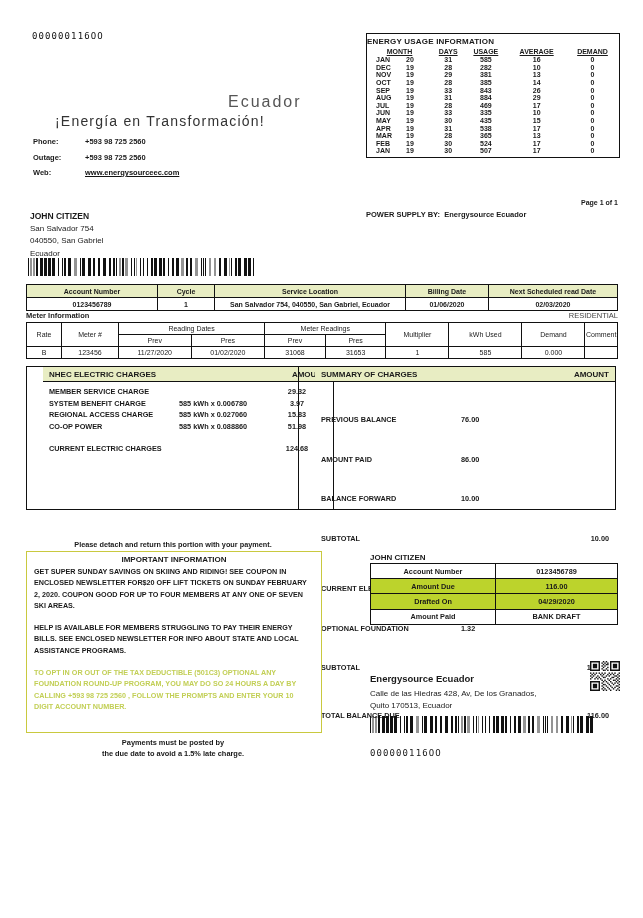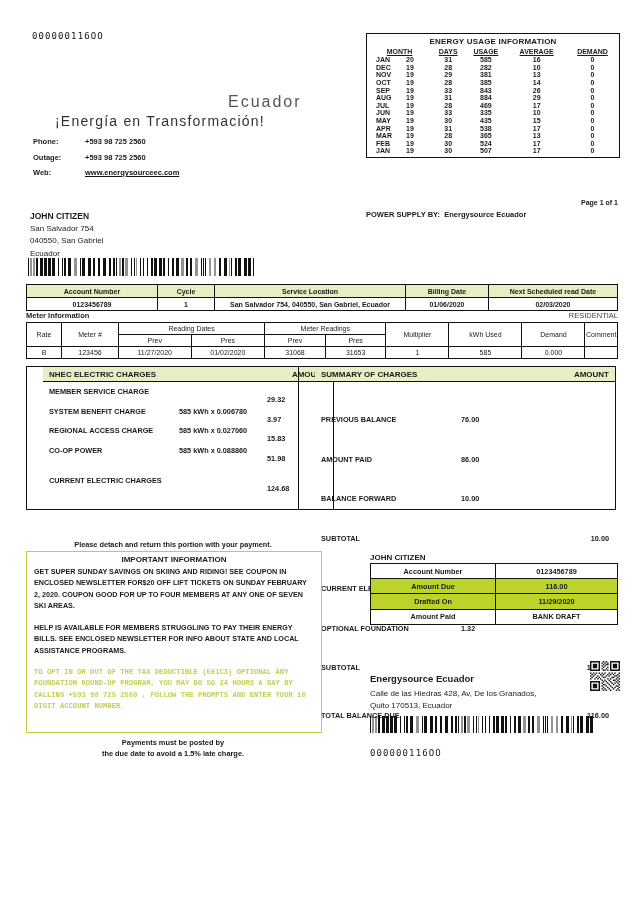--- a/index.html
+++ b/index.html
@@ -15,21 +15,21 @@
   .gcircle span{position:absolute;left:0;right:0;top:-2px;text-align:center;font-size:32px;font-weight:bold;color:#222;line-height:40px;}
   .dash{display:inline-block;width:12px;height:3px;background:#222;vertical-align:10px;}
   .ecuador{position:absolute;left:228px;top:93px;font-size:16px;color:#555;letter-spacing:2px;}
   .tagline{position:absolute;left:55px;top:113px;font-size:14px;color:#333;letter-spacing:1.2px;}
   .contact{position:absolute;left:30px;top:133px;font-size:7.5px;font-weight:bold;line-height:11.5px;}
   .contact td.k{width:48px;}
   .contact a{color:#111;text-decoration:underline;}
 
   
   .usage-box{position:absolute;left:366px;top:33px;width:252px;border:1.6px solid #111;padding:3px 0 2px 0;}
-  .usage-title{text-align:center;font-size:8px;font-weight:bold;letter-spacing:.2px;margin-bottom:2px;}
+  .usage-title{text-align:left;font-size:8px;font-weight:bold;letter-spacing:.2px;margin-bottom:2px;}
   table.usage{width:100%;border-collapse:collapse;font-size:7px;font-weight:bold;}
   table.usage th{font-size:7px;font-weight:bold;padding:0 0 1px 0;}
   table.usage th u{text-decoration:underline;}
   table.usage td{text-align:center;padding:.3px 0;}
   table.usage td.mon{text-align:left;padding-left:9px;width:30px;}
   table.usage td.yr{text-align:left;width:26px;}
   .page-of{position:absolute;left:366px;top:199px;width:252px;text-align:right;font-size:7px;font-weight:bold;}
   .power-supply{position:absolute;left:366px;top:210px;font-size:7.5px;font-weight:bold;}
   .power-supply .v{font-weight:bold;}
 
@@ -52,34 +52,34 @@
 
   
   .chg{position:absolute;top:366px;border:1.6px solid #111;padding-left:16px;}
   .chg-l{left:26px;width:290px;height:142px;}
   .chg-r{left:298px;width:300px;height:142px;}
   .chg-hd{background:#e8edc3;border-bottom:1.4px solid #111;font-size:8px;font-weight:bold;padding:2.5px 6px;display:flex;justify-content:space-between;}
   .chg-body{padding:4px 6px;font-size:7.3px;font-weight:bold;}
   .row{display:flex;line-height:11.5px;}
   .row .d{flex:0 0 130px;}
   .row .r{flex:0 0 88px;}
-  .row .a{flex:1;text-align:left;margin-top:8px;}
+  .row .a{flex:1;text-align:center;}
   .rowsum{display:flex;line-height:11.5px;margin-top:28px;}
   .rowsum .d{flex:0 0 140px;}
   .rowsum .m{flex:0 0 80px;}
   .rowsum .a{flex:1;text-align:right;}
   .sp{height:11px;}
   .sp8{height:8px;}
 
   
   .detach{position:absolute;left:26px;top:540px;width:294px;text-align:center;font-size:7.3px;font-weight:bold;}
   .coupon{position:absolute;left:26px;top:551px;width:294px;height:180px;border:1.4px solid #c9c93f;}
   .coupon h4{margin:3px 0 2px;text-align:center;font-size:8px;font-weight:bold;}
   .coupon p{margin:0 0 0 0;padding:0 7px;font-size:7.2px;font-weight:bold;line-height:11.3px;}
-  .coupon p.green{color:#c2cf55;margin-top:11px;font-family:Liberation Mono, monospace;}
+  .coupon p.green{color:#c2cf55;margin-top:11px;}
   .payposted{position:absolute;left:26px;top:737px;width:294px;text-align:center;font-size:7.4px;font-weight:bold;line-height:11px;}
 
   
   .stub-nm{position:absolute;left:370px;top:553px;font-size:8px;font-weight:bold;}
   .stub{position:absolute;left:370px;top:563px;width:248px;border-collapse:collapse;font-size:7.3px;}
   .stub td{border:1.2px solid #111;text-align:center;padding:2.6px 0;font-weight:bold;}
   .stub td.lab{width:124px;}
   .stub tr.hi td{background:#bcd32c;}
 
   .corp{position:absolute;left:370px;top:673px;font-size:9.5px;font-weight:bold;}
@@ -420,21 +420,21 @@
         <tr>
           <td class="lab">Account Number</td>
           <td>0123456789</td>
         </tr>
         <tr class="hi">
           <td class="lab">Amount Due</td>
           <td>116.00</td>
         </tr>
         <tr class="hi">
           <td class="lab">Drafted On</td>
-          <td>11/29/2020</td>
+          <td>04/29/2020</td>
         </tr>
         <tr>
           <td class="lab">Amount Paid</td>
           <td>BANK DRAFT</td>
         </tr>
       </tbody>
   </table>
 
   <div class="corp">Energysource Ecuador</div>
   <div class="corp-addr">

